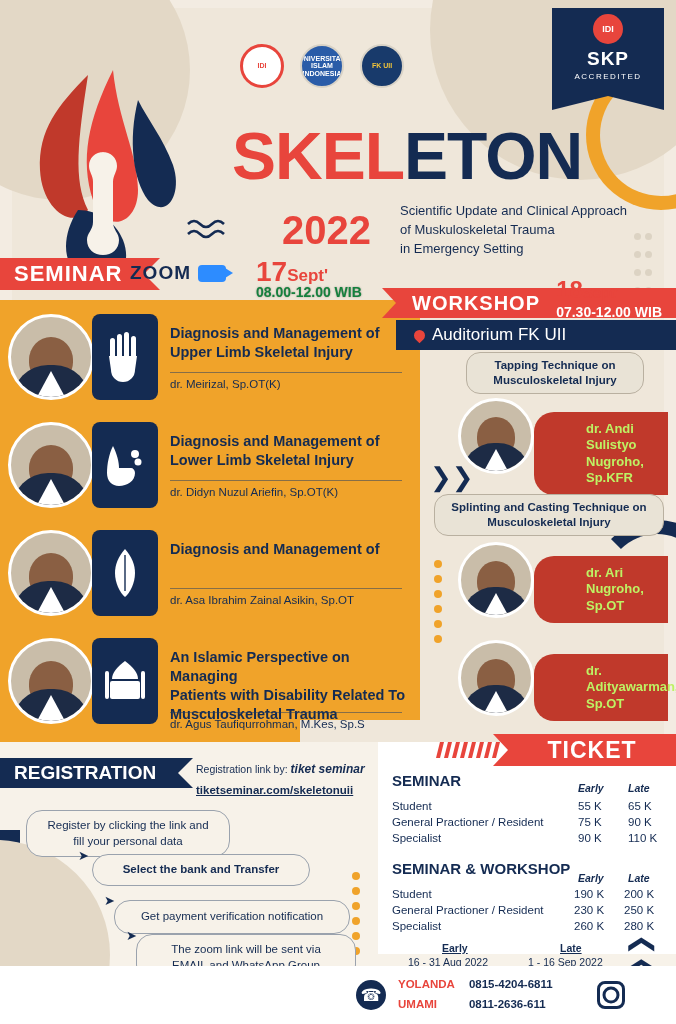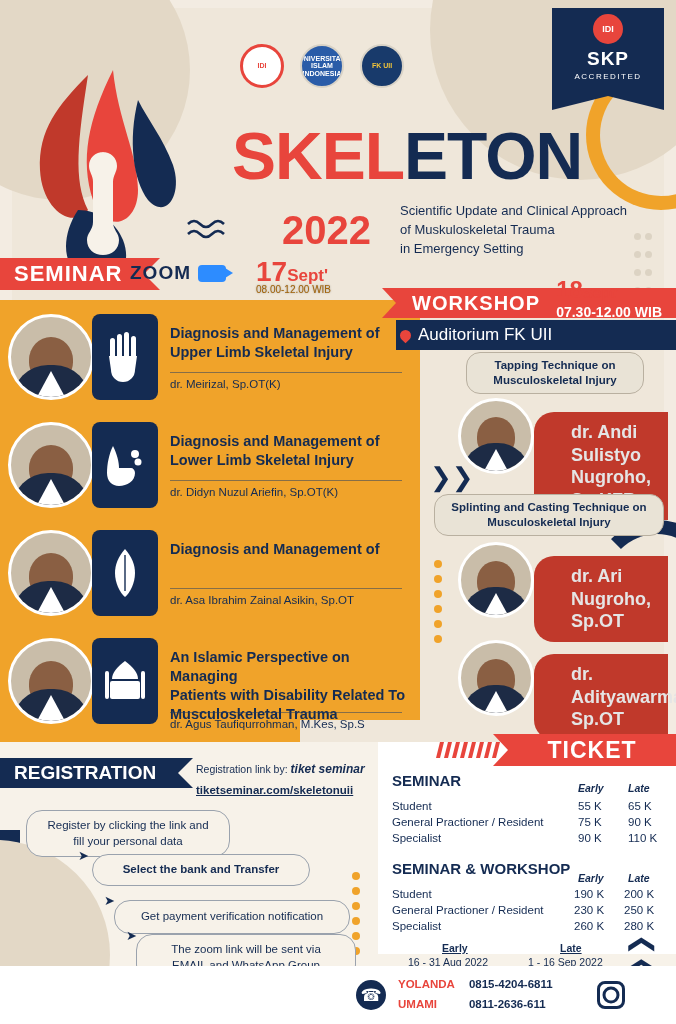--- a/index.html
+++ b/index.html
@@ -67,35 +67,35 @@
   .seminar-ribbon::after { content:""; position:absolute; right:-16px; top:0; border-top:16px solid #e8453c;
      border-bottom:16px solid #e8453c; border-right:16px solid transparent;}
   .zoom-box { position:absolute; left:130px; top:262px; display:flex; align-items:center; gap:7px; z-index:6;}
   .zoom-box .zt { font-size:19px; font-weight:bold; color:#142b52; letter-spacing:1px;}
   .cam { width:28px; height:17px; background:#2d8cff; border-radius:4px; position:relative;}
   .cam::after { content:""; position:absolute; right:-7px; top:3px; border-top:5px solid transparent;
       border-bottom:5px solid transparent; border-left:8px solid #2d8cff;}
   .date17 { position:absolute; left:256px; top:256px; color:#e8453c; font-weight:bold; z-index:6;}
   .date17 .d { font-size:28px; }
   .date17 .m { font-size:17px; }
-  .time17 { position:absolute; left:256px; top:284px; color:#a16207; font-size:10px; font-weight:normal;
+  .time17 { position:absolute; left:256px; top:284px; color:#15803d; font-size:14px; font-weight:bold;
             text-shadow:0 0 2px rgba(0,0,0,.35); z-index:6;}
 
   
   .ws-ribbon { position:absolute; left:396px; top:288px; width:280px; height:30px; background:#e8453c;
     color:#fff; font-size:20px; font-weight:bold; letter-spacing:1px; display:flex; align-items:center;
     padding-left:16px; z-index:6;}
   .ws-ribbon::before { content:""; position:absolute; left:-14px; top:0; border-top:15px solid #e8453c;
     border-bottom:15px solid #e8453c; border-left:14px solid transparent;}
   .date18 { position:absolute; right:14px; top:276px; text-align:left; z-index:7;}
   .date18 .d { font-size:24px; font-weight:bold; color:#e8453c;}
   .date18 .m { font-size:15px; font-weight:bold; color:#e8453c;}
   .date18 .t { font-size:14px; font-weight:bold; color:#fff; }
   .venue { position:absolute; left:396px; top:320px; width:280px; height:30px; background:#142b52;
-    color:#fff; display:flex; align-items:center; gap:7px; padding-left:4px; font-size:17px; z-index:6;}
+    color:#fff; display:flex; align-items:center; gap:7px; padding-left:18px; font-size:17px; z-index:6;}
   .venue::after{content:"";position:absolute;right:-14px;top:0;border-top:15px solid #142b52;
     border-bottom:15px solid #142b52;border-right:14px solid transparent;}
   .pin { width:11px; height:11px; border-radius:50% 50% 50% 0; background:#e8453c; transform:rotate(-45deg); }
 
   
   .srow { position:absolute; left:0; width:420px; height:96px; z-index:5; }
   .srow .photo { position:absolute; left:8px; top:4px; width:86px; height:86px; border-radius:50%;
     background:#c9bda9; overflow:hidden; border:3px solid #fff; }
   .srow .photo .head { position:absolute; left:50%; top:20px; transform:translateX(-50%);
       width:44px; height:46px; border-radius:50% 50% 45% 45%; background:#8a5f43; }
@@ -114,22 +114,22 @@
   .wlabel { position:absolute; background:#e9e3d6; border:1px solid #b9b0a0; border-radius:14px;
     text-align:center; font-size:11.5px; font-weight:bold; color:#142b52; padding:5px 10px; line-height:1.3; z-index:6;}
   .wphoto { position:absolute; width:76px; height:76px; border-radius:50%; background:#c9bda9;
     border:3px solid #fff; overflow:hidden; z-index:7; }
   .wphoto .head { position:absolute; left:50%; top:16px; transform:translateX(-50%); width:38px; height:40px;
      border-radius:50% 50% 45% 45%; background:#8a5f43;}
   .wphoto .body { position:absolute; left:50%; bottom:-4px; transform:translateX(-50%); width:68px; height:32px;
      border-radius:36px 36px 0 0; background:#1d2b45;}
   .wphoto .collar { position:absolute; left:50%; bottom:0; transform:translateX(-50%); width:24px; height:22px;
      background:#fff; clip-path:polygon(50% 0,100% 100%,0 100%);}
-  .wname { position:absolute; background:#c0392b; color:#e5e5e5; border-radius:20px 0 0 20px; font-size:18px;
-    font-weight:bold; padding:9px 14px 9px 37px; z-index:6; line-height:1.25;}
+  .wname { position:absolute; background:#c0392b; color:#bef264; border-radius:20px 0 0 20px; font-size:13px;
+    font-weight:bold; padding:9px 14px 9px 52px; z-index:6; line-height:1.25;}
 
   
   .reg-ribbon { position:absolute; left:0; top:758px; height:30px; padding:0 22px 0 14px; background:#142b52;
     color:#ffffff; font-size:19px; font-weight:bold; display:flex; align-items:center; z-index:6;}
   .reg-ribbon::after{content:"";position:absolute;right:-15px;top:0;border-top:15px solid #142b52;
     border-bottom:15px solid #142b52;border-right:15px solid transparent;}
   .reglink { position:absolute; left:196px; top:762px; font-size:10.5px; color:#142b52; z-index:6;}
   .reglink .brand { font-size:12px; font-weight:bold; color:#142b52;font-style:italic; }
   .regurl { position:absolute; left:196px; top:784px; font-size:11.5px; font-weight:bold; color:#142b52;
      text-decoration:underline; z-index:6;}

